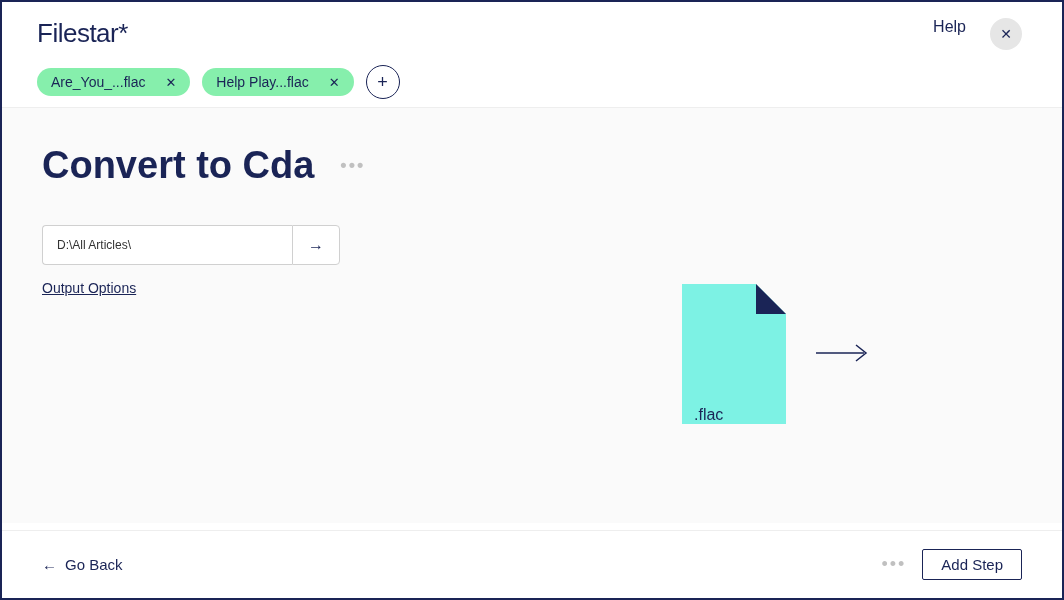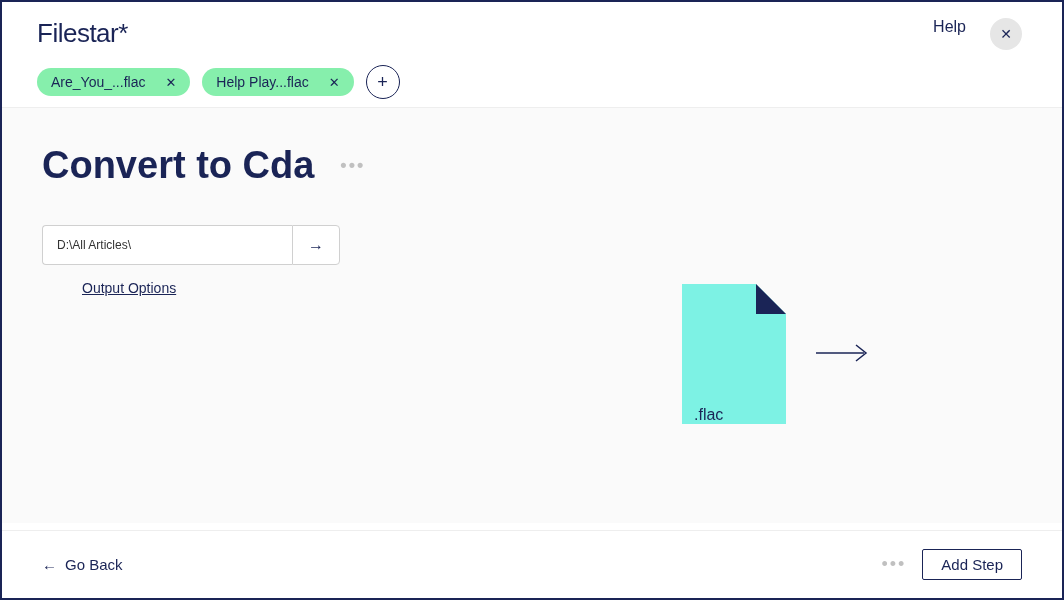--- a/index.html
+++ b/index.html
@@ -117,21 +117,20 @@
       cursor: pointer;
       color: #1a2456;
       font-size: 16px;
     }
     .output-options {
       color: #1a2456;
       font-size: 14px;
       text-decoration: underline;
       cursor: pointer;
       display: inline-block;
-      margin-left: 40px;
     }
     .right-pane {
       flex: 1;
       display: flex;
       align-items: center;
       justify-content: center;
       gap: 30px;
       padding-top: 40px;
     }
     .file-icon-group { display: flex; flex-direction: column; align-items: flex-start; }

